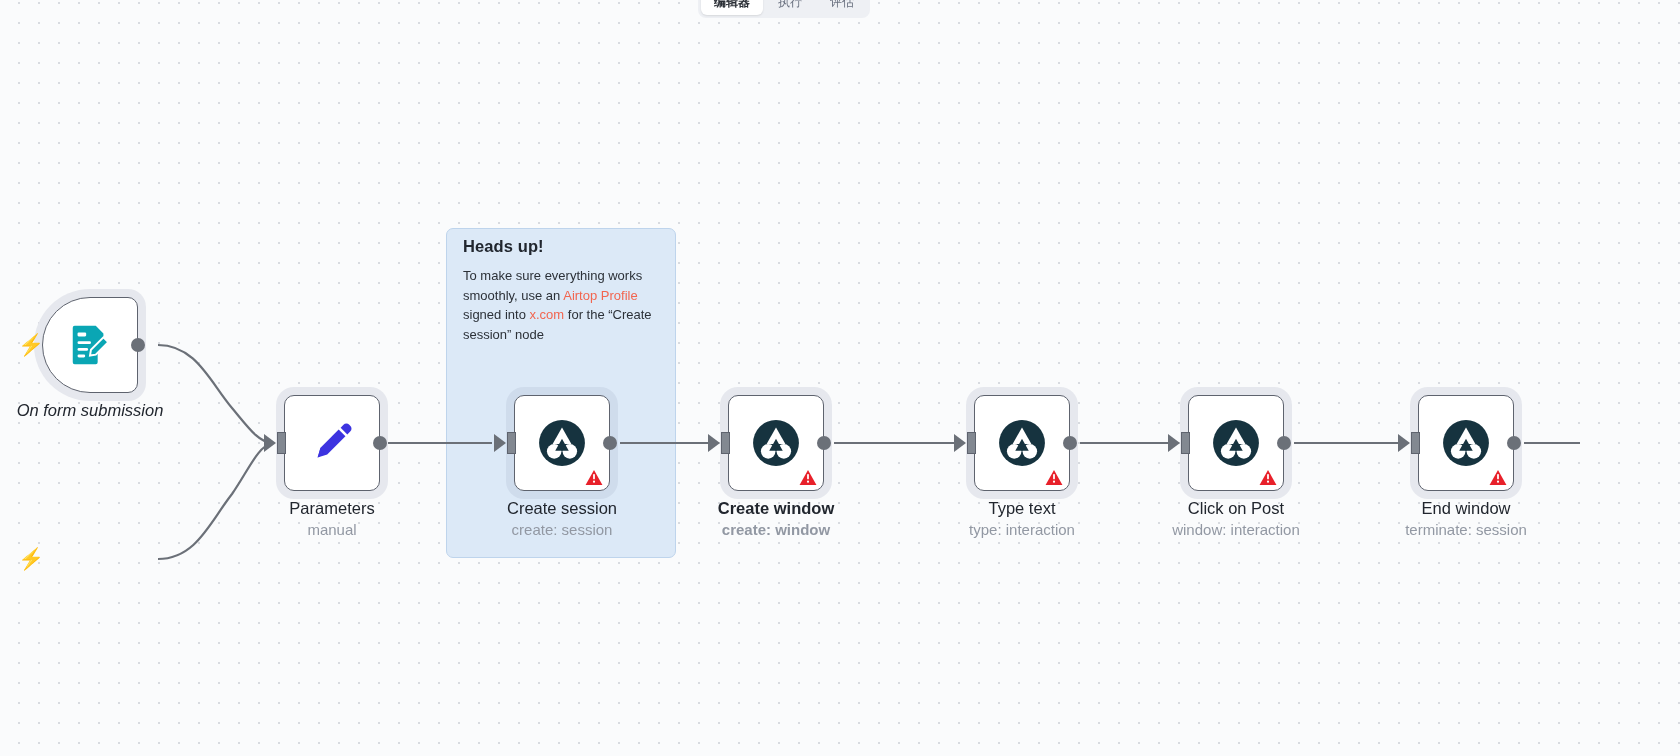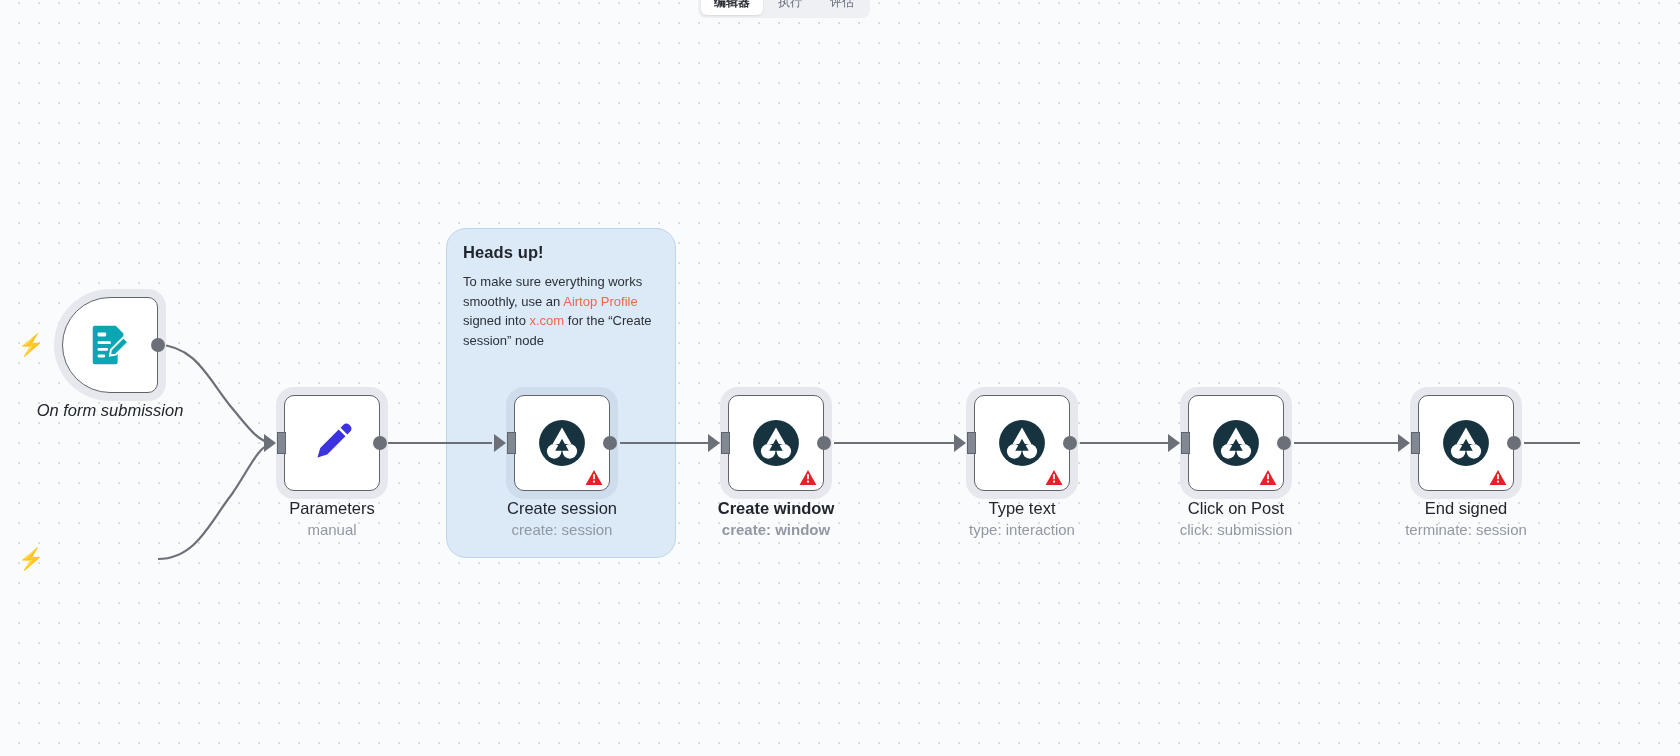--- a/index.html
+++ b/index.html
@@ -55,23 +55,23 @@
 
   
   .sticky {
     position: absolute;
     left: 446px;
     top: 228px;
     width: 230px;
     height: 330px;
     background: #dce9f7;
     border: 1px solid #bed4ec;
-    border-radius: 20px;
+    border-radius: 7px;
     box-sizing: border-box;
-    padding: 14px 16px 0 16px;
+    padding: 8px 16px 0 16px;
   }
   .sticky h3 {
     margin: 0 0 10px 0;
     font-size: 16.5px;
     font-weight: bold;
     color: #21262e;
     letter-spacing: .1px;
   }
   .sticky p {
     margin: 0;
@@ -201,21 +201,21 @@
       <path d="M158,559 C196,559 210,522 232,494 C248,471 258,446 272,443"></path>
       <path d="M386,443 L492,443"></path>
       <path d="M620,443 L712,443"></path>
       <path d="M834,443 L958,443"></path>
       <path d="M1080,443 L1174,443"></path>
       <path d="M1294,443 L1400,443"></path>
       <path d="M1524,443 L1580,443"></path>
     </g>
   </svg>
 
-  <div class="node trigger" style="left:62px; top:297px;font-style:italic;">
+  <div class="node trigger" style="left:42px; top:297px;font-style:italic;">
     <div class="halo"></div>
     <div class="box">
       <svg width="46" height="46" viewBox="0 0 48 48">
         <path d="M8 4 h22 l8 8 v8 l-6 6 v16 a2 2 0 0 1 -2 2 H8 a2 2 0 0 1 -2 -2 V6 a2 2 0 0 1 2 -2 z" fill="#0aa6b4"></path>
         <rect x="11" y="20" width="14" height="3" rx="1.4" fill="#fff"></rect>
         <rect x="11" y="27" width="11" height="3" rx="1.4" fill="#fff"></rect>
         <rect x="11" y="34" width="8" height="3" rx="1.4" fill="#fff"></rect>
         <rect x="11" y="11" width="9" height="4" rx="1.2" fill="#fff"></rect>
         <path d="M38 16 l5 5 -13 13 -6 1 1 -6 z" fill="#0aa6b4" stroke="#fff" stroke-width="2"></path>
       </svg>
@@ -333,21 +333,21 @@
       <svg width="18" height="17" viewBox="0 0 20 18">
         <path d="M10 0.6 L19.4 17.2 H0.6 z" fill="#e8202a"></path>
         <rect x="9" y="5" width="2" height="6" rx="1" fill="#fff"></rect>
         <circle cx="10" cy="13.6" r="1.2" fill="#fff"></circle>
       </svg>
     </div>
     <div class="port-in"></div>
     <div class="port-in-arrow"></div>
     <div class="port-out"></div>
     <div class="label">Click on Post</div>
-    <div class="sub">click: submission</div>
+    <div class="sub">window: interaction</div>
   </div>
 
   <div class="node" style="left:1418px; top:395px;">
     <div class="halo"></div>
     <div class="box">
       <svg width="50" height="50" viewBox="0 0 48 48">
         <circle cx="24" cy="24" r="22" fill="#16333f"></circle>
         <path d="M24 9 L33 25 H15 z" fill="#ffffff"></path>
         <circle cx="16.5" cy="32" r="7" fill="#ffffff"></circle>
         <circle cx="31.5" cy="32" r="7" fill="#ffffff"></circle>
@@ -357,17 +357,17 @@
     <div class="warn">
       <svg width="18" height="17" viewBox="0 0 20 18">
         <path d="M10 0.6 L19.4 17.2 H0.6 z" fill="#e8202a"></path>
         <rect x="9" y="5" width="2" height="6" rx="1" fill="#fff"></rect>
         <circle cx="10" cy="13.6" r="1.2" fill="#fff"></circle>
       </svg>
     </div>
     <div class="port-in"></div>
     <div class="port-in-arrow"></div>
     <div class="port-out"></div>
-    <div class="label">End signed</div>
+    <div class="label">End window</div>
     <div class="sub">terminate: session</div>
   </div>
 
 </div>
 
 </body></html>

